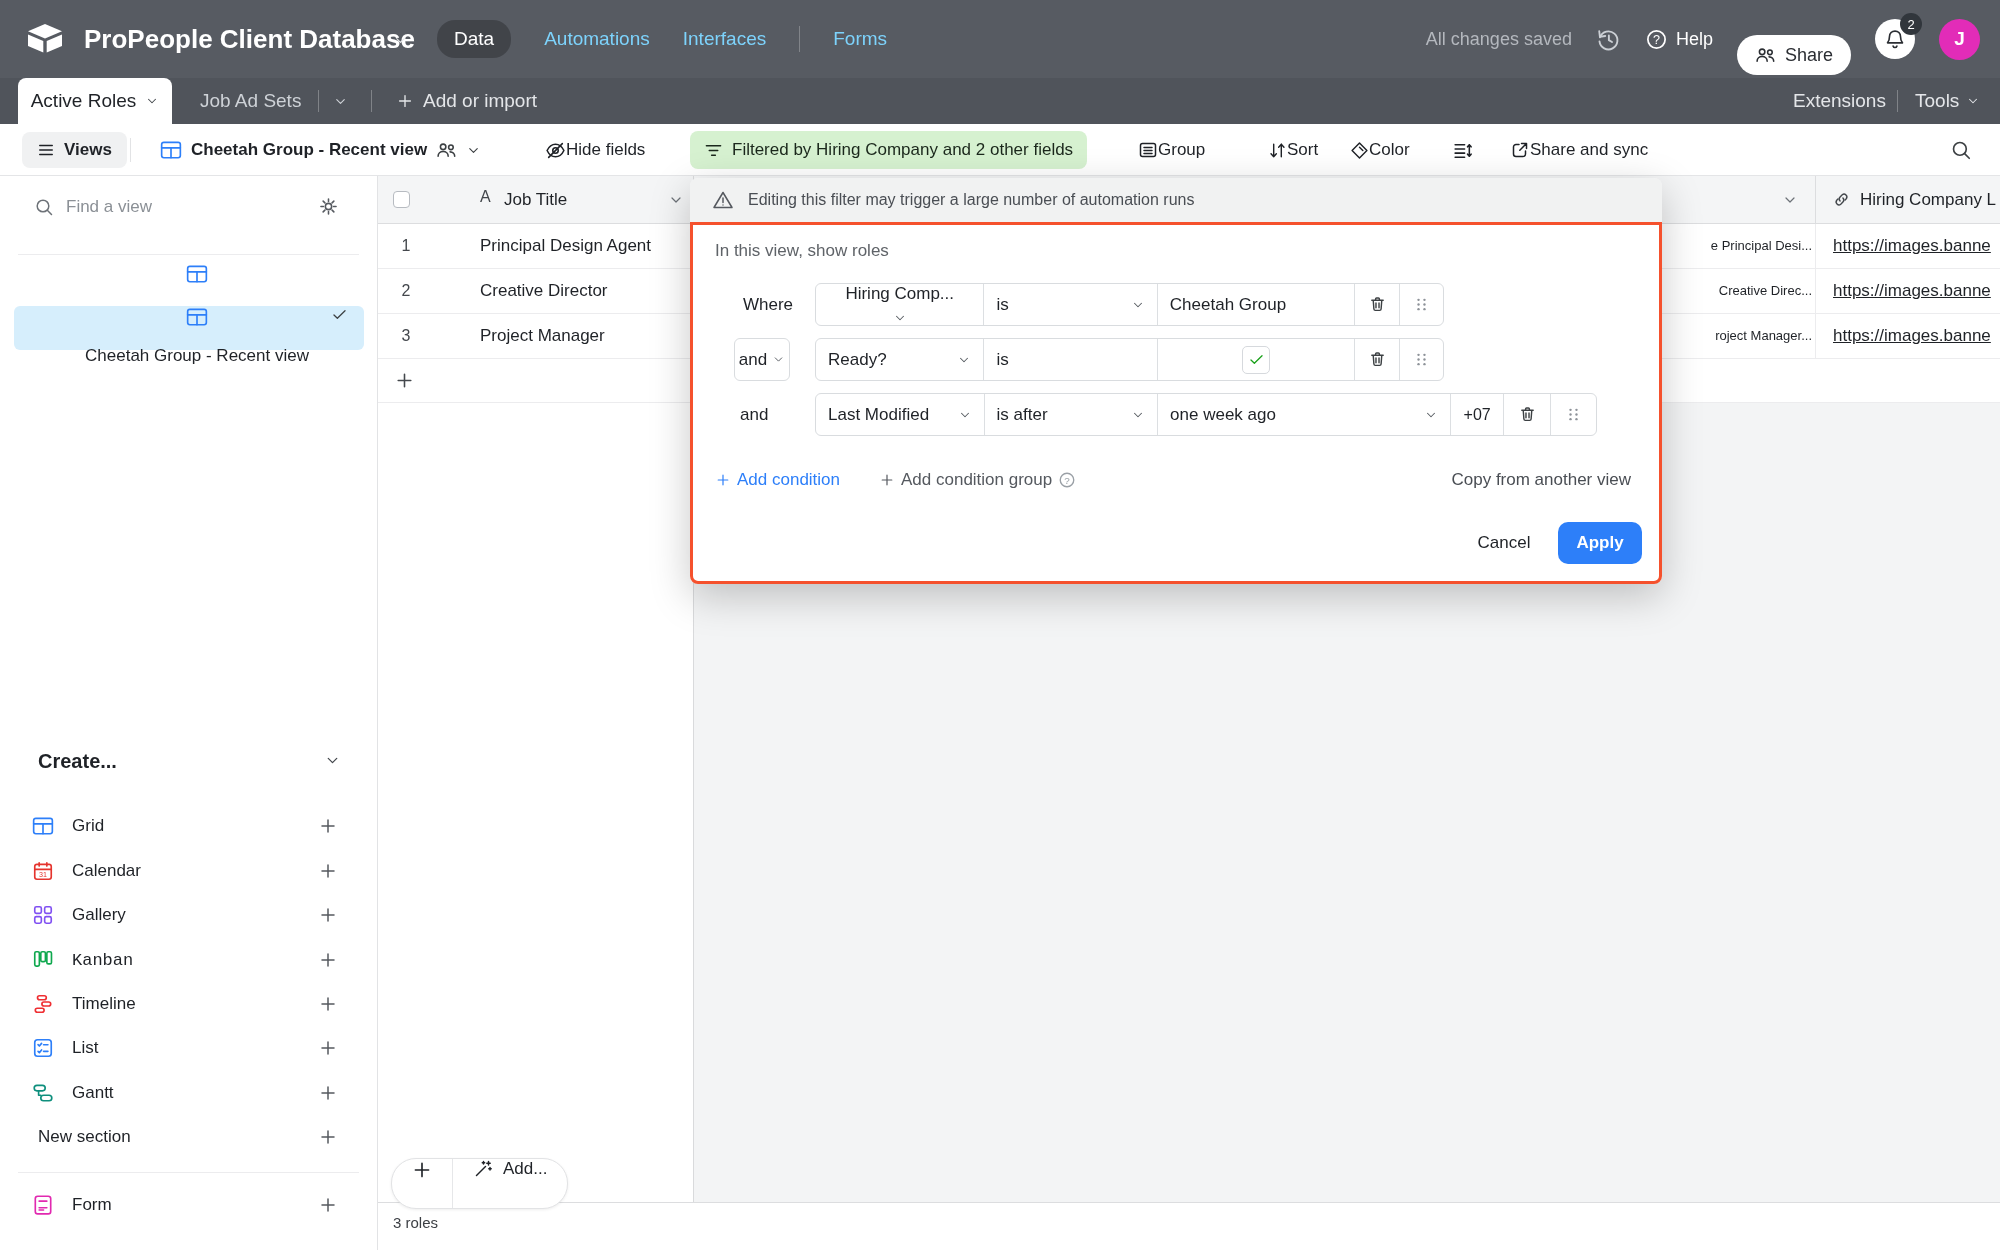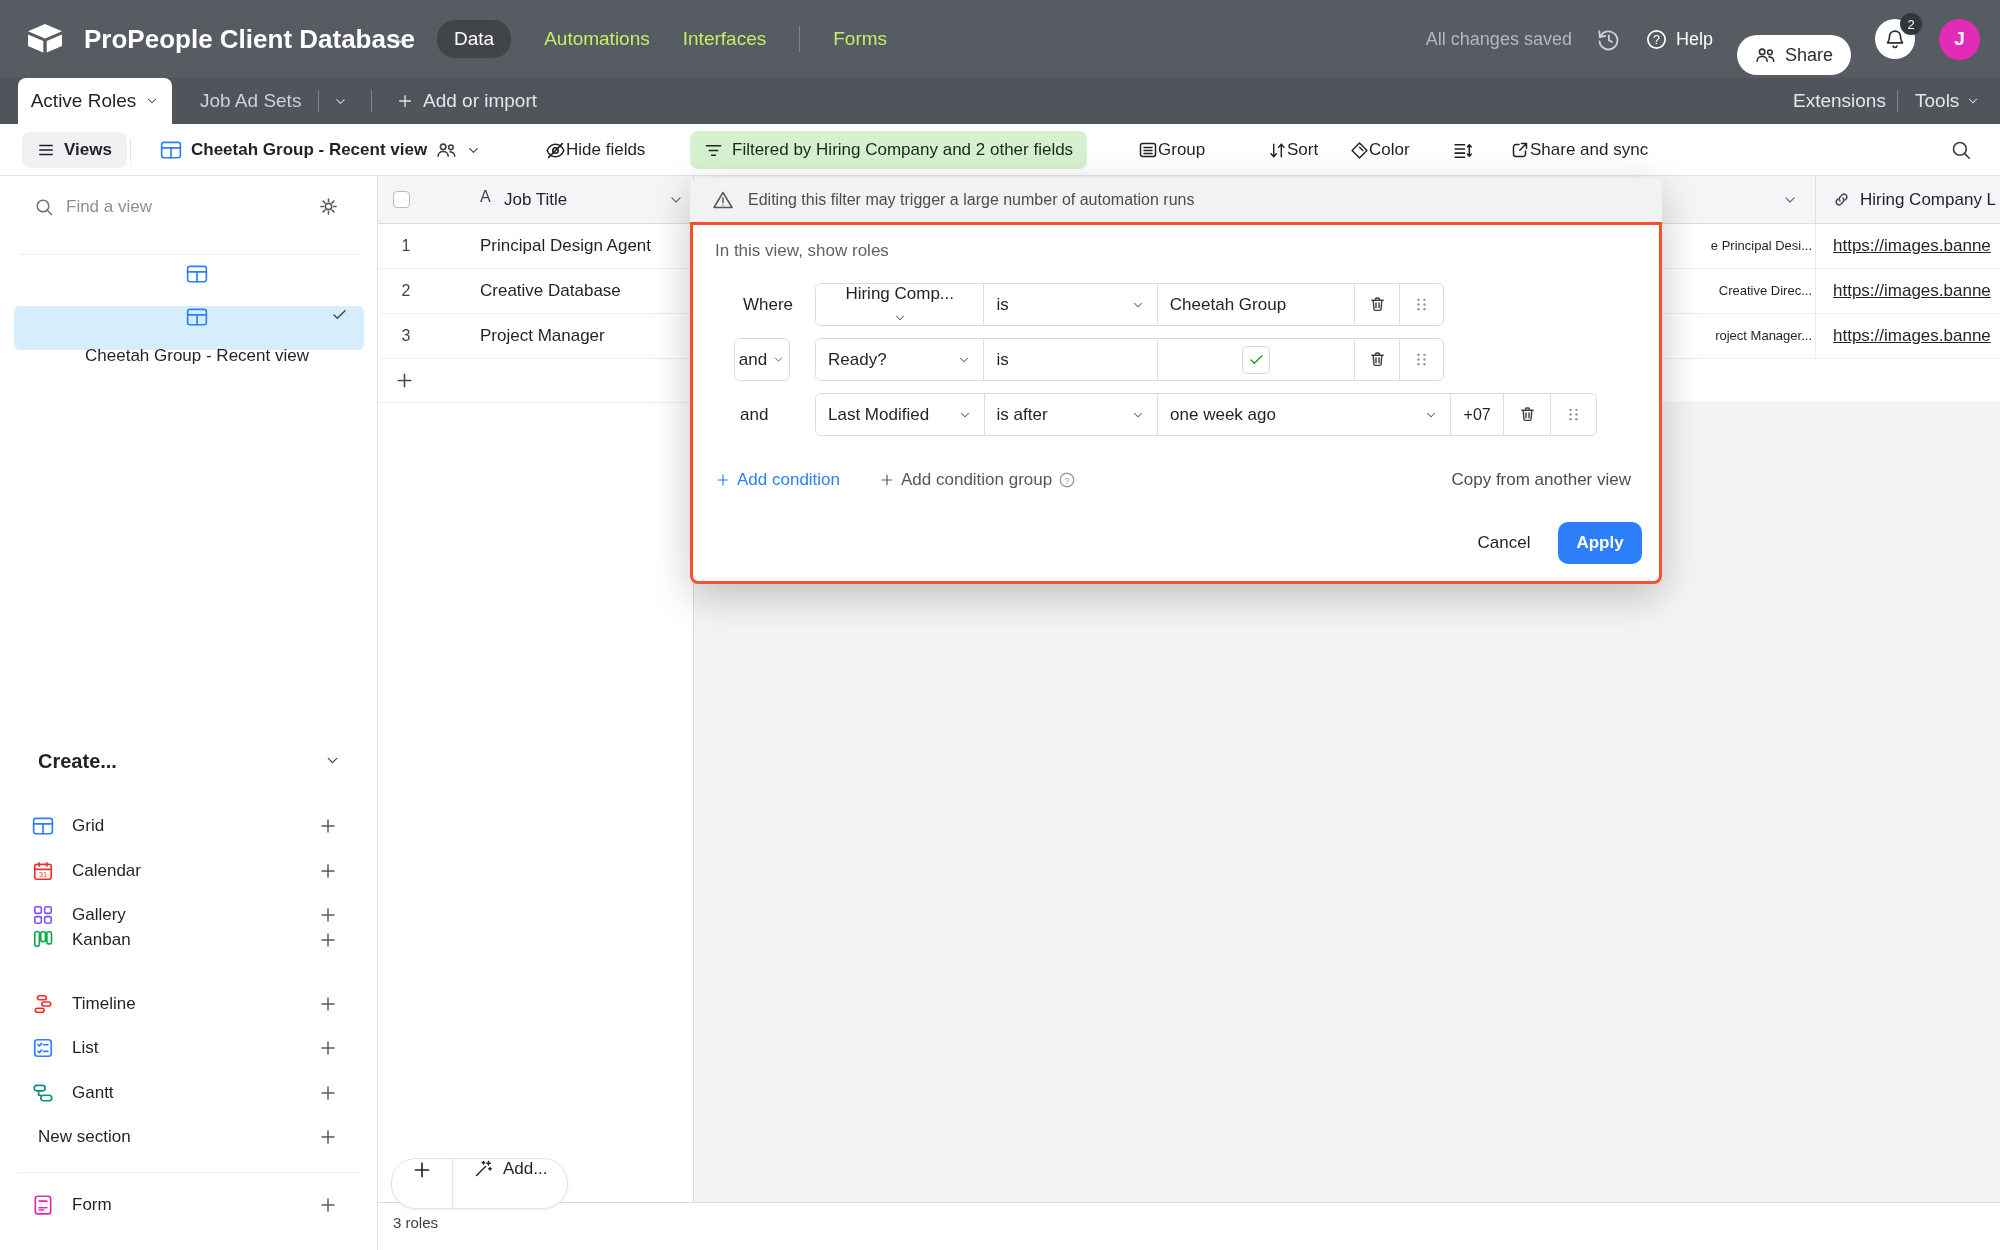--- a/index.html
+++ b/index.html
@@ -6,21 +6,21 @@
   .canvas{position:relative;width:2000px;height:1250px;overflow:hidden;background:#fff;
           font-family:"Liberation Sans",sans-serif;color:#1f2227;}
   .ab{position:absolute;}
   .flex{display:flex;align-items:center;}
   svg{display:block;}
   .ic{stroke:currentColor;fill:none;stroke-width:1.5;stroke-linecap:round;stroke-linejoin:round;}
 
   
   .topbar{position:absolute;left:0;top:0;width:2000px;height:78px;background:#575b62;}
   .app-title{font-size:26px;font-weight:700;color:#fff;}
-  .nav-item{font-size:19px;color:#bef264;cursor:pointer;}
+  .nav-item{font-size:19px;color:#7dd3fc;cursor:pointer;}
   .nav-pill{background:rgba(0,0,0,.25);border-radius:18px;padding:8px 17px;color:#fff;}
   .nav-sep{width:1px;height:26px;background:rgba(255,255,255,.25);}
   .status-txt{font-size:18px;color:#b4b8be;}
   .help-txt{font-size:18px;color:#fff;}
   .share-btn{height:40px;border-radius:20px;background:#fff;padding:0 18px;display:flex;align-items:center;gap:9px;font-size:18px;color:#2b2e33;border:none;cursor:pointer;font-family:inherit;margin-top:32px;}
   .bell-wrap{position:relative;width:40px;height:40px;border-radius:50%;background:#fff;display:flex;align-items:center;justify-content:center;color:#2b2e33;cursor:pointer;}
   .badge{position:absolute;top:-6px;right:-7px;width:22px;height:22px;border-radius:50%;background:#31363c;color:#fff;font-size:13px;display:flex;align-items:center;justify-content:center;}
   .avatar{width:41px;height:41px;border-radius:50%;background:#e22cb8;color:#fff;font-size:19px;font-weight:700;display:flex;align-items:center;justify-content:center;cursor:pointer;}
 
   
@@ -483,21 +483,21 @@
             <use href="#gallery"></use>
           </svg>
         </span>
       <span class="ci-label">Gallery</span>
       <span class="ci-plus">
           <svg width="20" height="20">
             <use href="#plusicon"></use>
           </svg>
         </span>
     </div>
-    <div class="create-item" style="top:742px;">
+    <div class="create-item" style="top:762px;font-family:Liberation Mono, monospace;">
       <span class="ci-icon" style="color:#0fa84e;">
           <svg width="22" height="22">
             <use href="#kanban"></use>
           </svg>
         </span>
       <span class="ci-label">Kanban</span>
       <span class="ci-plus">
           <svg width="20" height="20">
             <use href="#plusicon"></use>
           </svg>
@@ -595,21 +595,21 @@
     </div>
 
     <div class="hrow" style="top:48px;">
       <span class="rownum">1</span>
       <span class="rowtitle">Principal Design Agent</span>
       <span class="fragcell">e Principal Desi...</span>
       <div class="linkcell"><span>https://images.banne</span></div>
     </div>
     <div class="hrow" style="top:93px;">
       <span class="rownum">2</span>
-      <span class="rowtitle">Creative Database</span>
+      <span class="rowtitle">Creative Director</span>
       <span class="fragcell">Creative Direc...</span>
       <div class="linkcell"><span>https://images.banne</span></div>
     </div>
     <div class="hrow" style="top:138px;">
       <span class="rownum">3</span>
       <span class="rowtitle">Project Manager</span>
       <span class="fragcell">roject Manager...</span>
       <div class="linkcell"><span>https://images.banne</span></div>
     </div>
 

